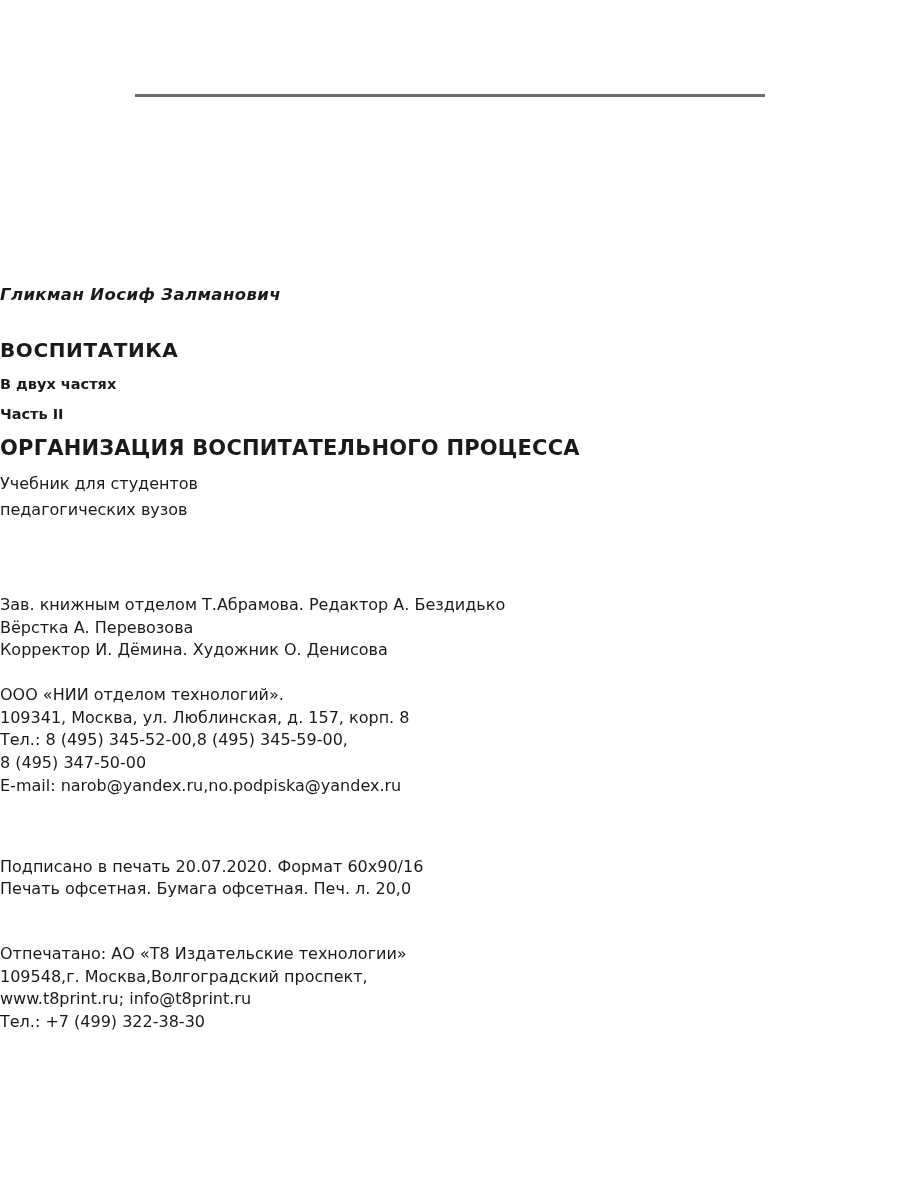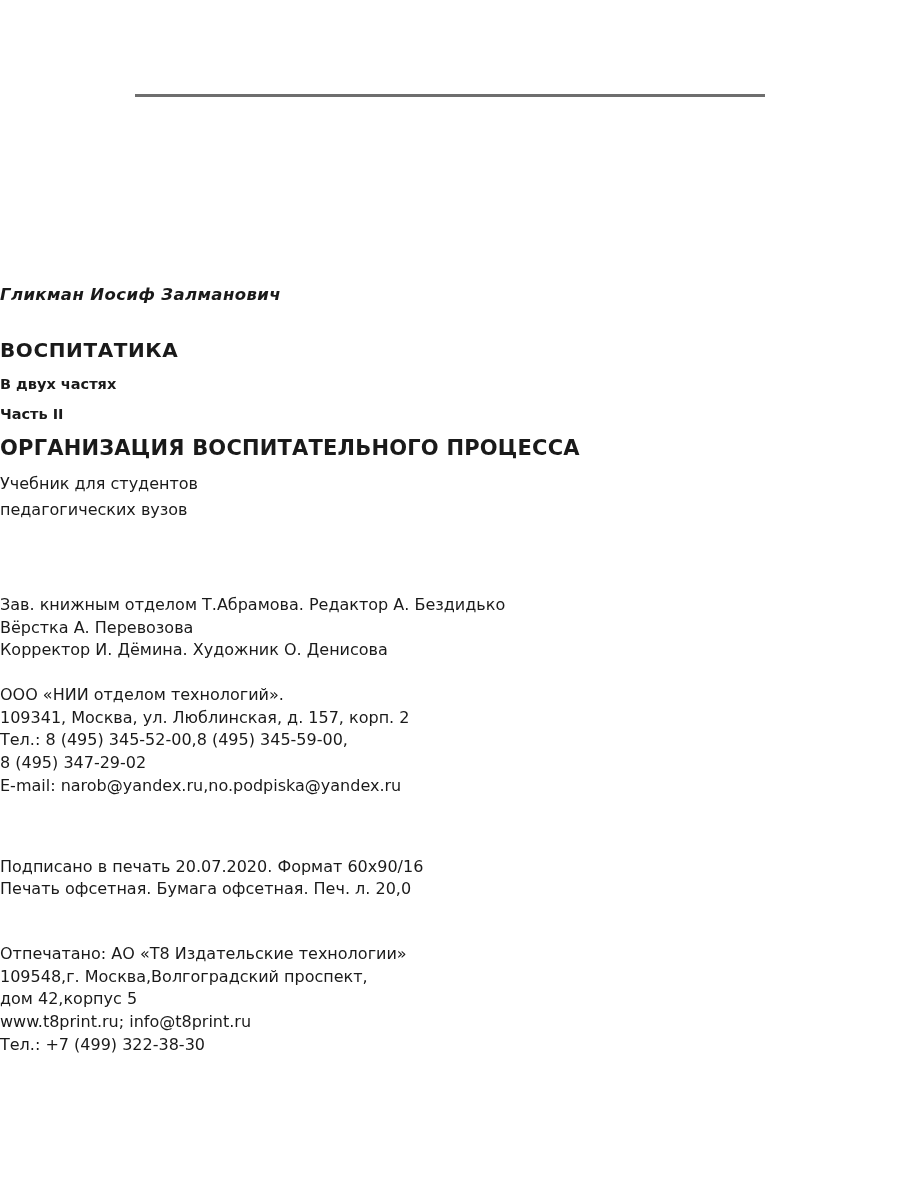--- a/index.html
+++ b/index.html
@@ -100,35 +100,34 @@
     <div class="gap-1"></div>
 
     <p class="block">Зав. книжным отделом Т.Абрамова. Редактор А. Бездидько</p>
     <p class="block">Вёрстка А. Перевозова</p>
     <p class="block">Корректор И. Дёмина. Художник О. Денисова</p>
 
     <div class="gap-2"></div>
 
     <div class="imprint">
       <p class="block">ООО «НИИ отделом технологий».</p>
-      <p class="block">109341, Москва, ул. Люблинская, д. 157, корп. 2</p>
+      <p class="block">109341, Москва, ул. Люблинская, д. 157, корп. 8</p>
       <p class="block">Тел.: 8 (495) 345-52-00,8 (495) 345-59-00,</p>
-      <p class="block">8 (495) 347-29-02</p>
+      <p class="block">8 (495) 347-50-00</p>
       <p class="block">E-mail: narob@yandex.ru,no.podpiska@yandex.ru</p>
     </div>
 
     <div class="gap-3"></div>
 
     <p class="block">Подписано в печать 20.07.2020. Формат 60х90/16</p>
     <p class="block">Печать офсетная. Бумага офсетная. Печ. л. 20,0</p>
 
     <div class="gap-4"></div>
 
     <div>
       <p class="block">Отпечатано: АО «Т8 Издательские технологии»</p>
       <p class="block">109548,г. Москва,Волгоградский проспект,</p>
-      <p class="block">дом 42,корпус  5</p>
       <p class="block">www.t8print.ru; info@t8print.ru</p>
       <p class="block">Тел.: +7 (499) 322-38-30</p>
     </div>
 
   </div>
 </div>
 
 </body></html>

